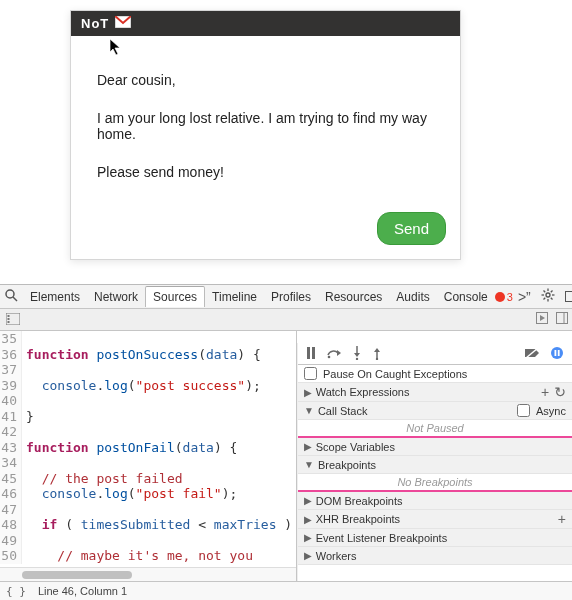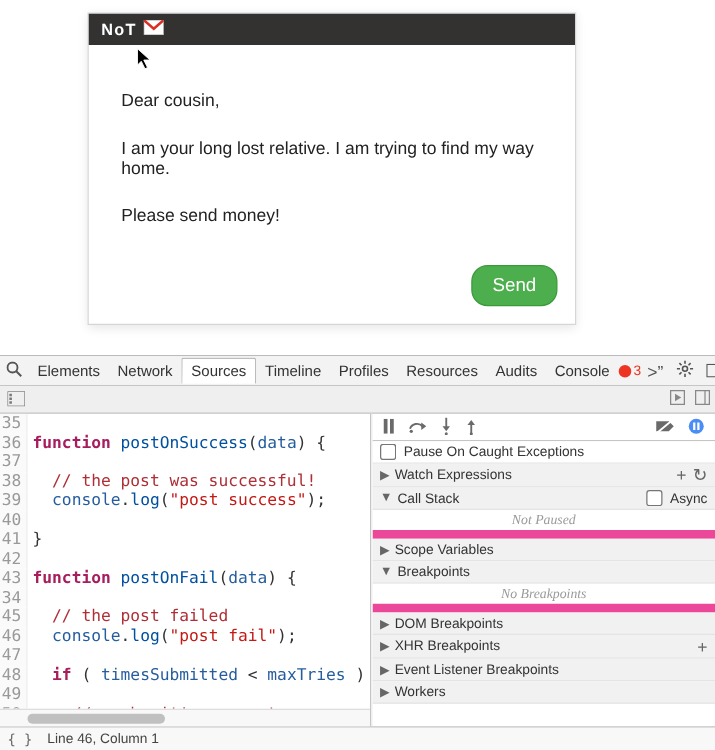--- a/index.html
+++ b/index.html
@@ -40,31 +40,31 @@
   .line { display: flex; white-space: pre; }
   .line .num { width: 22px; text-align: right; color: #999; padding-right: 4px; border-right: 1px solid #eee; margin-right: 4px; flex-shrink: 0; background:#fafafa}
   .kw { color: #a71d5d; font-weight: bold; }
   .fn { color: #0050a0; }
   .str { color: #c41a16; }
   .v { color: #265d9e; }
   .cm { color: #af2f36; }
   .code-hscroll { height: 14px; border-top: 1px solid #ddd; position: relative; background:#f8f8f8 }
   .code-hscroll .thumb { position: absolute; left: 22px; top: 3px; height: 8px; width: 110px; background: #c0c0c0; border-radius: 4px; }
 
-  .side-col { flex: 1; border-left: 1px solid #eee; display: flex; flex-direction: column; overflow-y: auto; }
+  .side-col { flex: 1; border-left: 1px solid #eee; display: flex; flex-direction: column; overflow-y: auto; margin-top: 12px; }
   .dbg-bar { height: 22px; border-bottom: 1px solid #c5c5c5; display: flex; align-items: center; gap: 10px; padding: 0 8px; }
   .dbg-bar span { color: #6a6a6a; font-size: 13px; line-height: 1; }
   .dbg-bar .spacer { flex: 1; }
   .pane-row { border-bottom: 1px solid #e4e4e4; min-height: 18px; display: flex; align-items: center; padding: 1px 6px; font-size: 11px; background: #f1f1f1; }
   .pane-row.light { background: #fff; }
   .pane-row .chk { margin-right: 6px; }
   .pane-row .tri { margin-right: 4px; font-size: 10px; color:#666 }
   .pane-row .spacer { flex: 1; }
   .pane-row .plus { color: #666; font-size: 14px; padding-left:5px }
-  .empty { text-align: center; font-style: italic; color: #9a9a9a; background: #fff; font-size: 11px; padding: 2px 0; border-bottom: 7px solid #ec4899; font-family: Liberation Serif, serif; }
+  .empty { text-align: center; font-style: italic; color: #9a9a9a; background: #fff; font-size: 11px; padding: 2px 0; border-bottom: 2px solid #ec4899; }
 
   .status-line { height: 19px; border-top: 1px solid #c5c5c5; display: flex; align-items: center; padding: 0 6px; font-size: 11px; color: #444; background: #f8f8f8; }
   .status-line .brace { font-family: monospace; color: #666; margin-right: 12px; }
 </style>
 </head>
 <body>
 
 <div class="app-area">
   <div class="window">
     <div class="title-bar">
@@ -162,21 +162,20 @@
     </span>
   </div>
 
   <div class="dt-main">
     <div class="code-col">
       <div class="code-wrap">
         <div class="code-list" id="code-list">
             <div class="line"><span class="num">35</span><span></span></div>
             <div class="line"><span class="num">36</span><span><span class="kw">function</span> <span class="fn">postOnSuccess</span>(<span class="v">data</span>) {</span></div>
             <div class="line"><span class="num">37</span><span></span></div>
-            <div class="line"><span class="num">38</span><span><span class="cm">  // the post was successful!</span></span></div>
             <div class="line"><span class="num">39</span><span>  <span class="v">console</span>.<span class="fn">log</span>(<span class="str">"post success"</span>);</span></div>
             <div class="line"><span class="num">40</span><span></span></div>
             <div class="line"><span class="num">41</span><span>}</span></div>
             <div class="line"><span class="num">42</span><span></span></div>
             <div class="line"><span class="num">43</span><span><span class="kw">function</span> <span class="fn">postOnFail</span>(<span class="v">data</span>) {</span></div>
             <div class="line"><span class="num">34</span><span></span></div>
             <div class="line"><span class="num">45</span><span><span class="cm">  // the post failed</span></span></div>
             <div class="line"><span class="num">46</span><span>  <span class="v">console</span>.<span class="fn">log</span>(<span class="str">"post fail"</span>);</span></div>
             <div class="line"><span class="num">47</span><span></span></div>
             <div class="line"><span class="num">48</span><span>  <span class="kw">if</span> ( <span class="v">timesSubmitted</span> &lt; <span class="v">maxTries</span> ) {</span></div>

